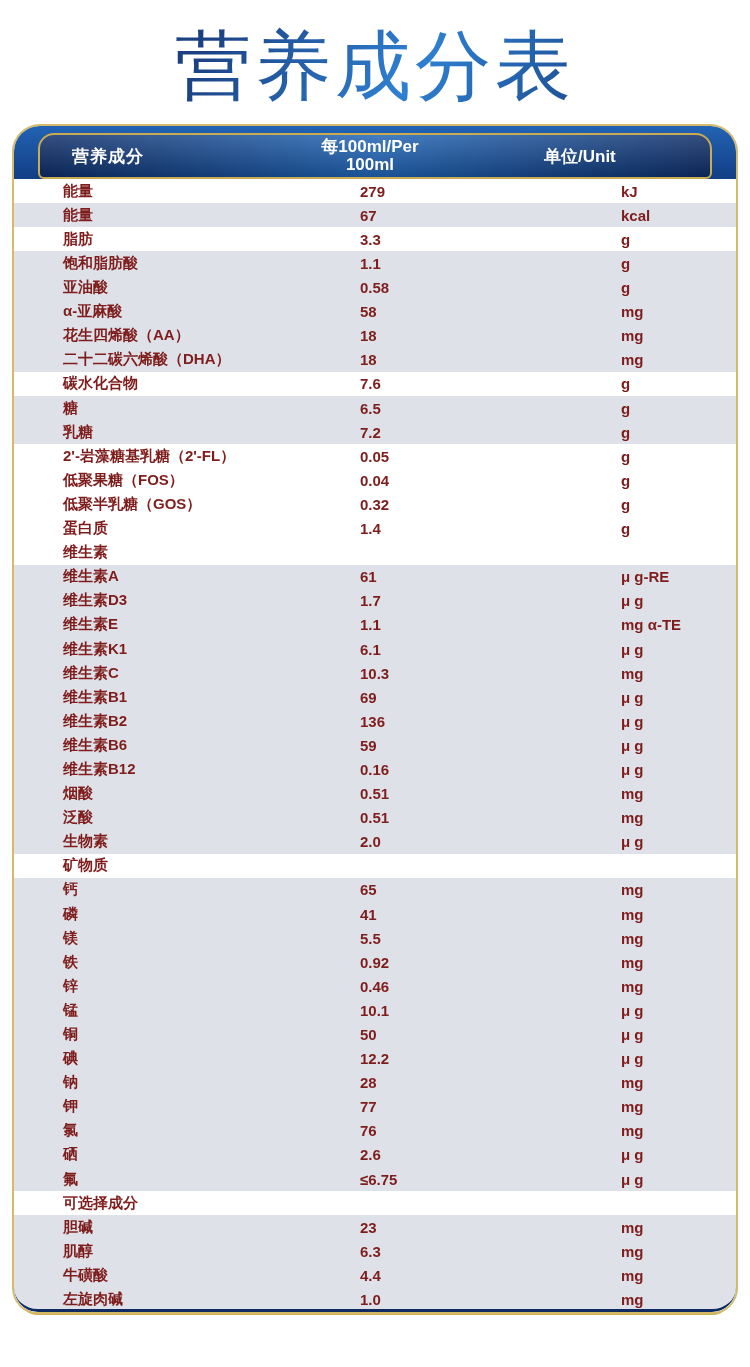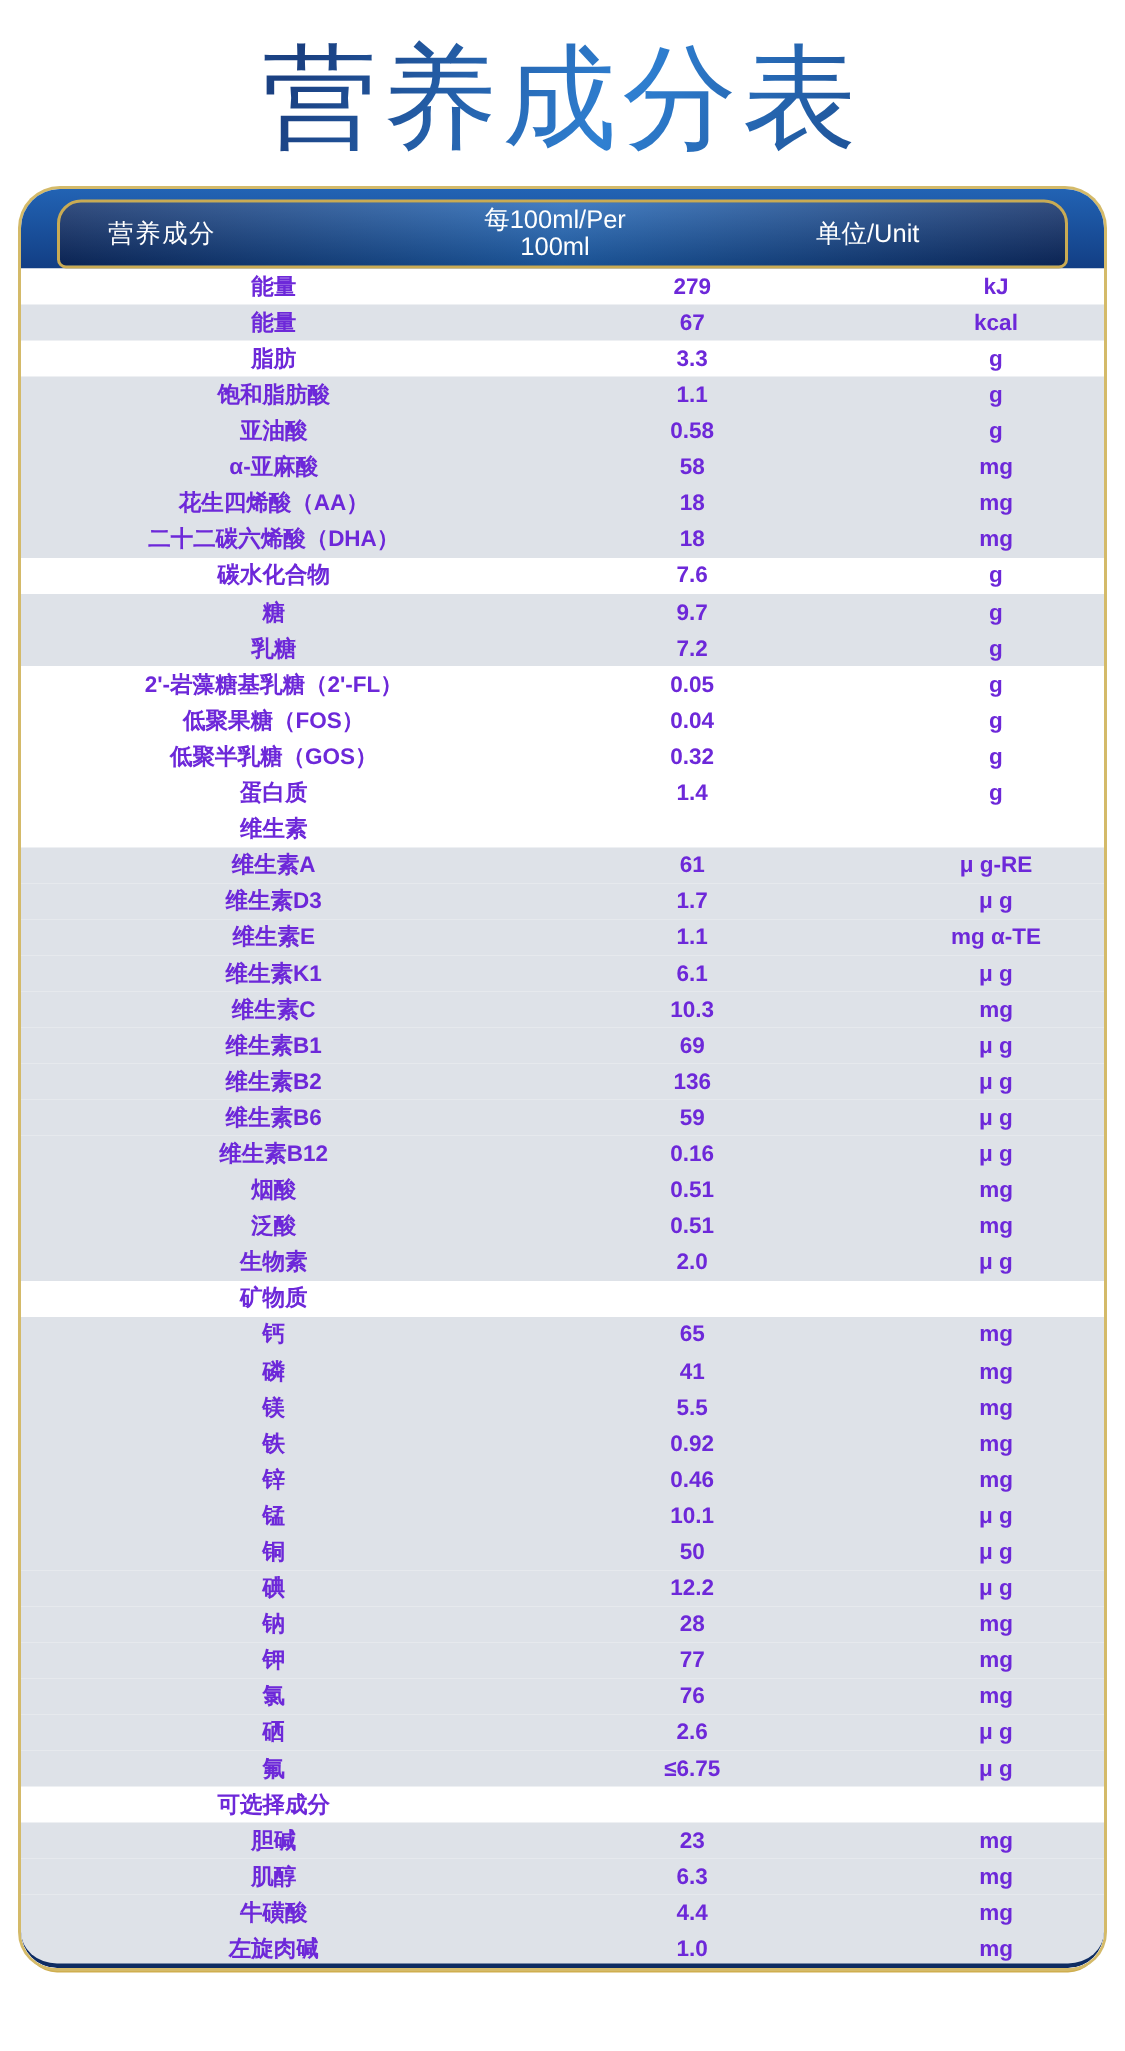--- a/index.html
+++ b/index.html
@@ -39,44 +39,43 @@
     padding:7px 24px 0;
     border-radius:24px 24px 0 0;
   }
   .header-box {
     position:relative; height:42px;
     background:
       linear-gradient(180deg,rgba(255,255,255,0.16),rgba(0,0,0,0.18)),
       linear-gradient(90deg,#0d2c66 0%,#2065b6 50%,#0d2c66 100%);
     border:2px solid #c9ab54;
     border-radius:16px 16px 6px 6px;
-    color:#ffffff; font-weight:400;
+    color:#ffffff; font-weight:700;
   }
   .header-box .h-name {
     position:absolute; left:32px; top:50%; transform:translateY(-50%);
     font-size:17px; letter-spacing:1px;
   }
   .header-box .h-amount {
     position:absolute; left:228px; width:204px; top:50%; transform:translateY(-50%);
     text-align:center; font-size:17px; line-height:18px;
   }
   .header-box .h-unit {
     position:absolute; right:16px; width:150px; top:50%; transform:translateY(-50%);
     text-align:left; font-size:17px;
   }
   .table-body { background:#ffffff; }
   .row {
     display:grid;
     grid-template-columns:297px 261px 1fr;
     align-items:center;
     height:24.1px;
-    padding-left:20px;
+    padding-left:49px;
     font-size:15px; font-weight:700;
-    color:#6d28d9;
-    text-align:center;
+    color:#7f1d1d;
   }
   .row.shaded { background:#dee2e8; }
   .row span { white-space:nowrap; }
 </style>
 </head>
 <body>
 
 <h1 class="title">营养成分表</h1>
 
 <div class="table-wrap">
@@ -131,21 +130,21 @@
         <span>18</span>
         <span>mg</span>
       </div>
       <div class="row">
         <span>碳水化合物</span>
         <span>7.6</span>
         <span>g</span>
       </div>
       <div class="row shaded">
         <span>糖</span>
-        <span>9.7</span>
+        <span>6.5</span>
         <span>g</span>
       </div>
       <div class="row shaded">
         <span>乳糖</span>
         <span>7.2</span>
         <span>g</span>
       </div>
       <div class="row">
         <span>2'-岩藻糖基乳糖（2'-FL）</span>
         <span>0.05</span>

